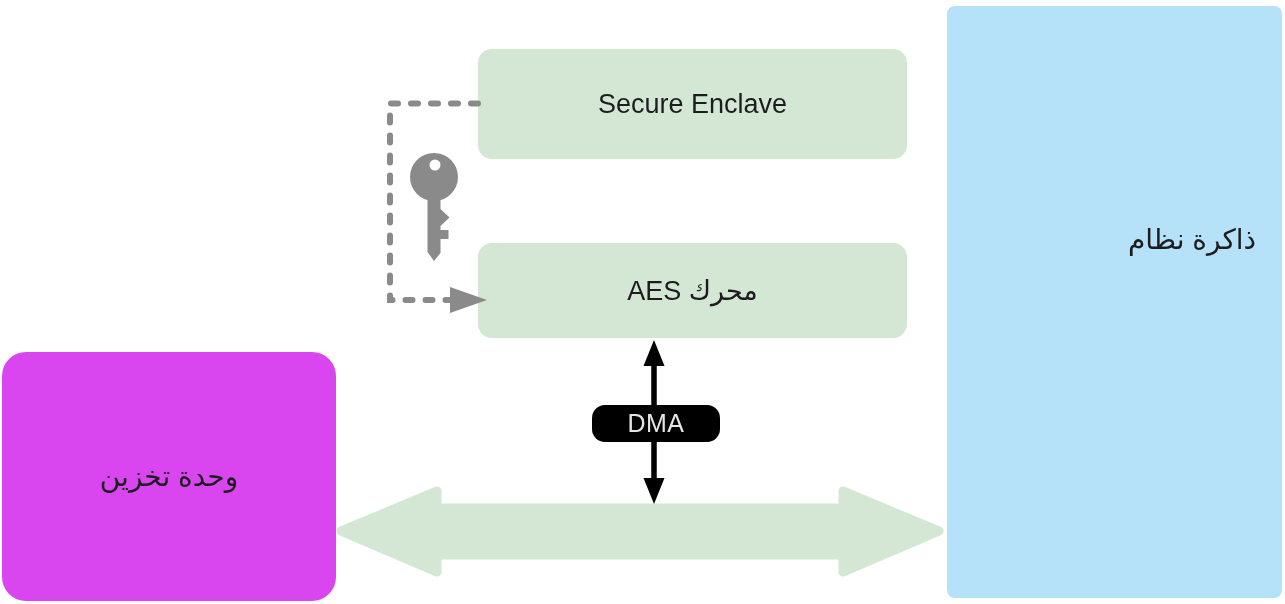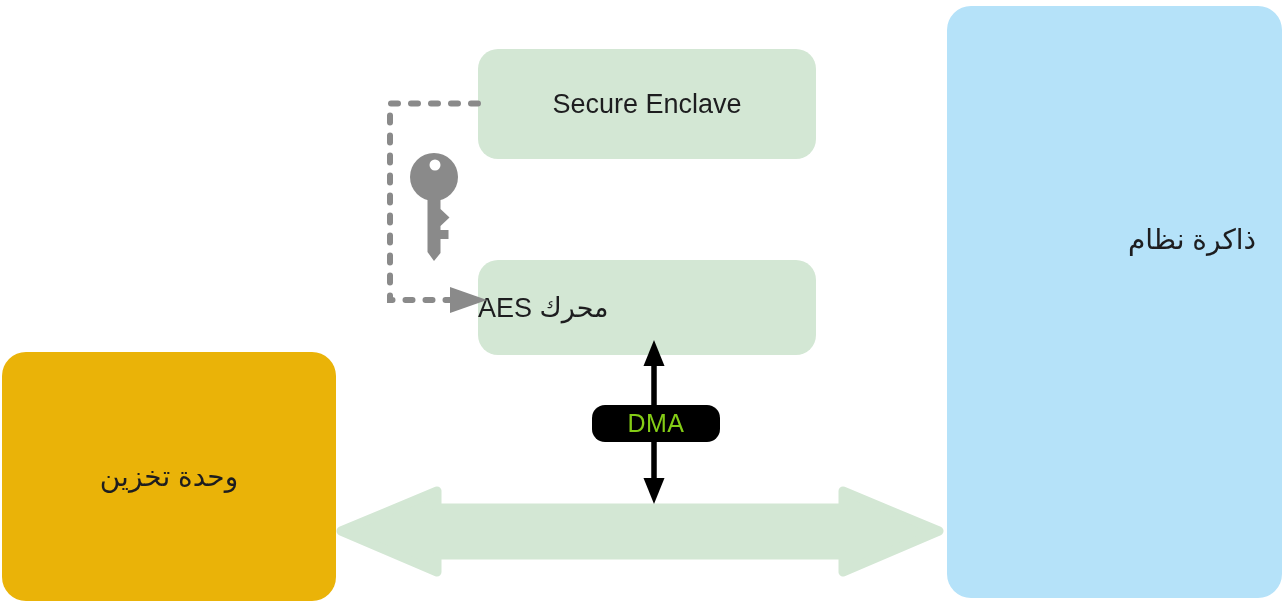--- a/index.html
+++ b/index.html
@@ -14,42 +14,42 @@
   }
   .box {
     position: absolute;
     display: flex;
     align-items: center;
     justify-content: center;
     box-sizing: border-box;
   }
   .box-green {
     background: #d3e7d4;
-    border-radius: 20px;
-    width: 338px;
+    border-radius: 14px;
+    width: 429px;
     left: 478px;
     font-size: 27px;
   }
   .box-secure-enclave { top: 49px; height: 110px; }
-  .box-aes { top: 260px; height: 95px; justify-content: flex-end; }
+  .box-aes { top: 243px; height: 95px; }
   .box-pink {
-    background: #eab308;
+    background: #d946ef;
     border-radius: 24px;
     left: 2px;
     top: 352px;
     width: 334px;
     height: 249px;
     flex-direction: column;
     text-align: center;
     font-size: 28px;
     line-height: 39px;
   }
   .box-blue {
     background: #b5e2f9;
-    border-radius: 24px;
+    border-radius: 8px;
     left: 947px;
     top: 6px;
     width: 335px;
     height: 592px;
   }
   .blue-label {
     position: absolute;
     top: 214px;
     right: 26px;
     text-align: right;
@@ -64,21 +64,21 @@
     pointer-events: none;
   }
   .dma-badge {
     position: absolute;
     left: 592px;
     top: 405px;
     width: 128px;
     height: 37px;
     background: #000000;
     border-radius: 13px;
-    color: #84cc16;
+    color: #e5e5e5;
     display: flex;
     align-items: center;
     justify-content: center;
     font-size: 25px;
     font-weight: 500;
     letter-spacing: 0.5px;
   }
   .label-line { display: block; }
 </style>
 </head>

